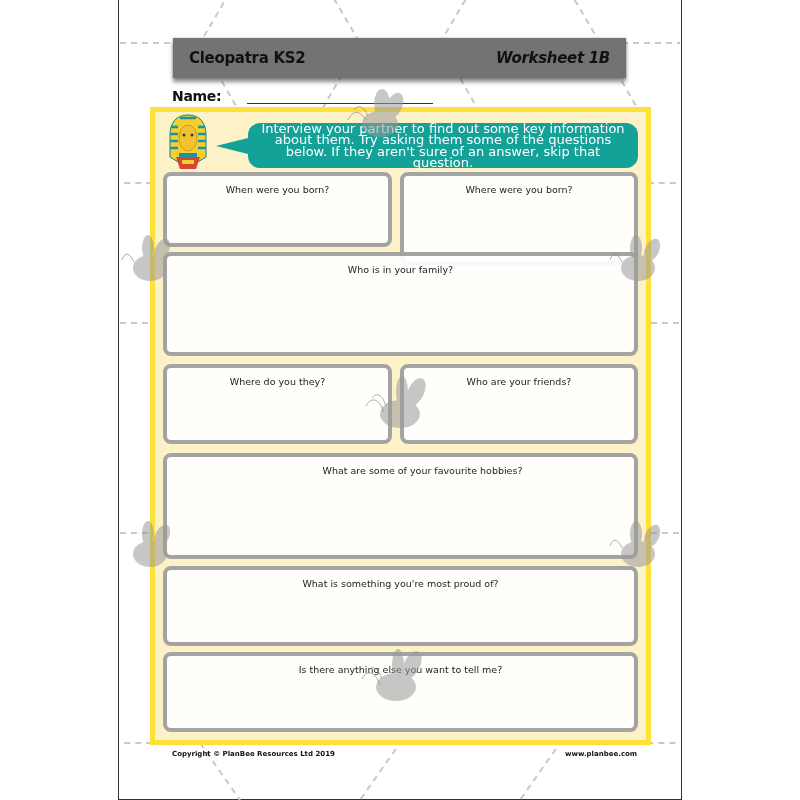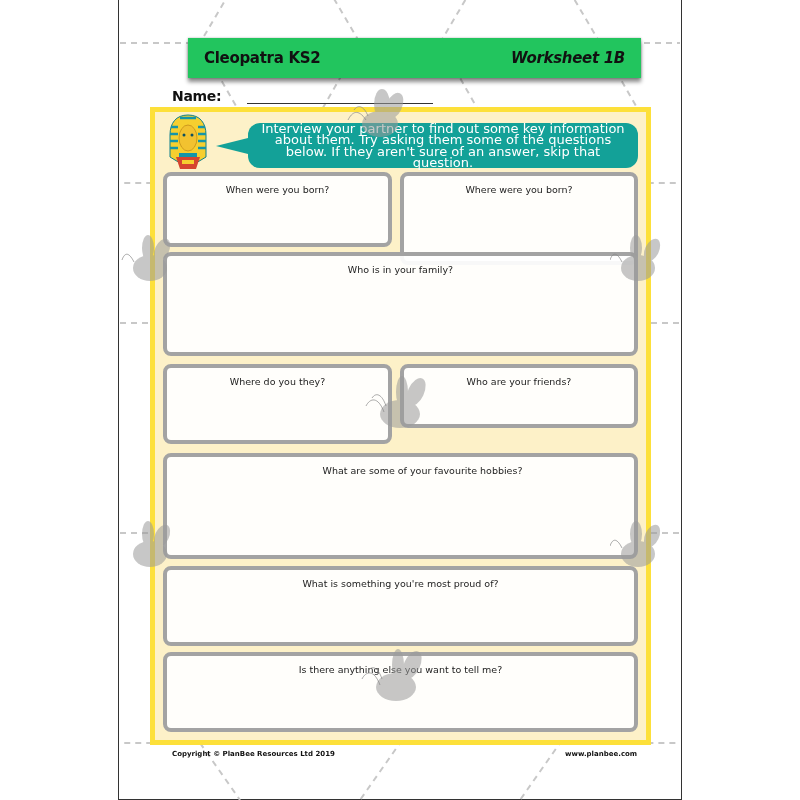--- a/index.html
+++ b/index.html
@@ -7,22 +7,22 @@
     width: 800px; height: 800px; background: #ffffff; position: relative; overflow: hidden;
     font-family: "DejaVu Sans", sans-serif;
   }
   .page {
     position: absolute; left: 118px; top: -1px; width: 562px; height: 799px;
     border: 1.5px solid #333333; background: #ffffff; overflow: hidden;
   }
   .bg-pattern { position: absolute; left: 0; top: 0; width: 800px; height: 800px; pointer-events: none; }
   .header-card {
     position: absolute; left: 173px; top: 38px; width: 453px; height: 40px;
-    background: #22c55e; box-shadow: 0 4px 4px rgba(0,0,0,0.45), 0 0 2px rgba(0,0,0,0.3);
-    display: flex; align-items: center; justify-content: space-between; padding: 0 16px; box-sizing: border-box; margin-left: 15px;
+    background: #737373; box-shadow: 0 4px 4px rgba(0,0,0,0.45), 0 0 2px rgba(0,0,0,0.3);
+    display: flex; align-items: center; justify-content: space-between; padding: 0 16px; box-sizing: border-box;
   }
   .hand {
     font-family: "DejaVu Sans", sans-serif; font-weight: bold; color: #111; letter-spacing: -0.3px;
   }
   .header-title { font-size: 15px; }
   .header-sheet { font-size: 15px; font-style: italic; }
   .name-row { position: absolute; top: 88px; left: 172px; display: flex; align-items: flex-end; gap: 20px; }
   .label { font-size: 14px; }
   .line { border-bottom: 1px solid #333; height: 14px; display: inline-block; margin-left: 6px; }
   .date-row { position: absolute; top: 88px; left: 457px; display: flex; align-items: flex-end; margin-top: 32px; }
@@ -111,21 +111,21 @@
 </div>
 <div class="qbox" style="left:400px; top:172px; width:238px; height:93px;">
   <span>Where were you born?</span>
 </div>
 <div class="qbox" style="left:163px; top:252px; width:475px; height:104px;">
   <span>Who is in your family?</span>
 </div>
 <div class="qbox" style="left:163px; top:364px; width:229px; height:80px;">
   <span>Where do you they?</span>
 </div>
-<div class="qbox" style="left:400px; top:364px; width:238px; height:64px;">
+<div class="qbox" style="left:400px; top:364px; width:238px; height:80px;">
   <span>Who are your friends?</span>
 </div>
 <div class="qbox" style="left:163px; top:453px; width:475px; height:106px;padding-left:44px;">
   <span>What are some of your favourite hobbies?</span>
 </div>
 <div class="qbox" style="left:163px; top:566px; width:475px; height:80px;">
   <span>What is something you're most proud of?</span>
 </div>
 <div class="qbox" style="left:163px; top:652px; width:475px; height:80px;">
   <span>Is there anything else you want to tell me?</span>

